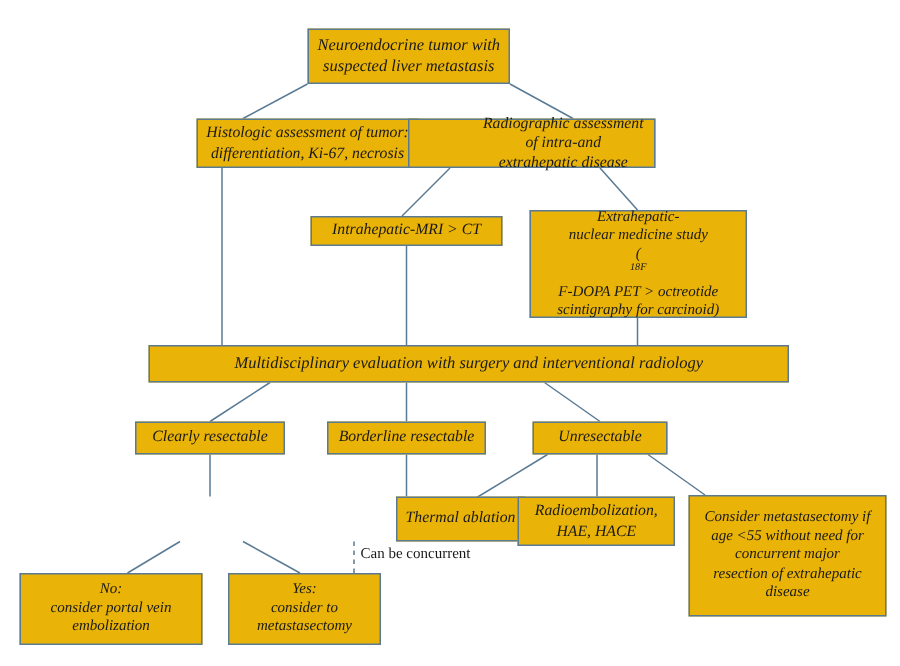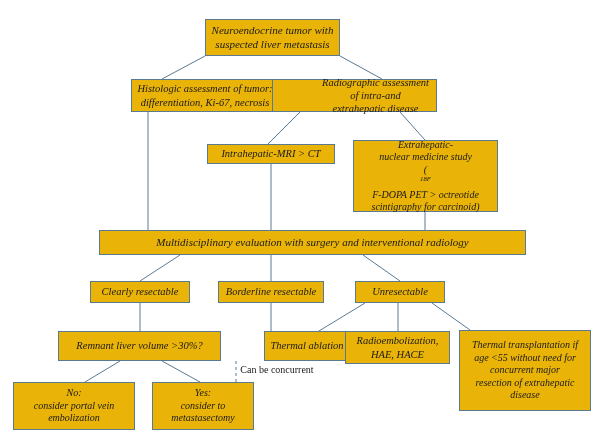--- a/index.html
+++ b/index.html
@@ -145,43 +145,40 @@
   </div>
 
   <div class="node" style="left:218px; top:281px; width:106px; height:22px; font-size:10.5px;">
     <span>Borderline resectable</span>
   </div>
 
   <div class="node" style="left:355px; top:281px; width:90px; height:22px; font-size:10.5px;">
     <span>Unresectable</span>
   </div>
 
-  <div class="node" style="left:58px; top:331px; width:163px; height:30px; font-size:10.5px;">
-    <span>Remnant liver volume &gt;30%?</span>
-  </div>
 
   <div class="node" style="left:228px; top:331px; width:86px; height:30px; font-size:10.5px;margin-left:36px;">
     <span>Thermal ablation</span>
   </div>
 
   <div class="label-free" style="left:238px; top:364px; width:78px; font-size:10px;">
     <span>Can be</span>
     <span>concurrent</span>
   </div>
 
   <div class="node" style="left:345px; top:331px; width:105px; height:33px; font-size:10.5px;">
     <span>
       <span>Radioembolization,</span>
       <span>HAE, HACE</span>
     </span>
   </div>
 
   <div class="node" style="left:459px; top:330px; width:132px; height:81px; font-size:10px;">
     <span>
-      <span>Thermal transplantation if</span>
+      <span>Consider metastasectomy if</span>
       <span>age &lt;55 without need for</span>
       <span>concurrent major</span>
       <span>resection of extrahepatic</span>
       <span>disease</span>
     </span>
   </div>
 
   <div class="node" style="left:13px; top:382px; width:122px; height:48px; font-size:10px;text-align:center;">
     <span>
       <span>No:</span>

